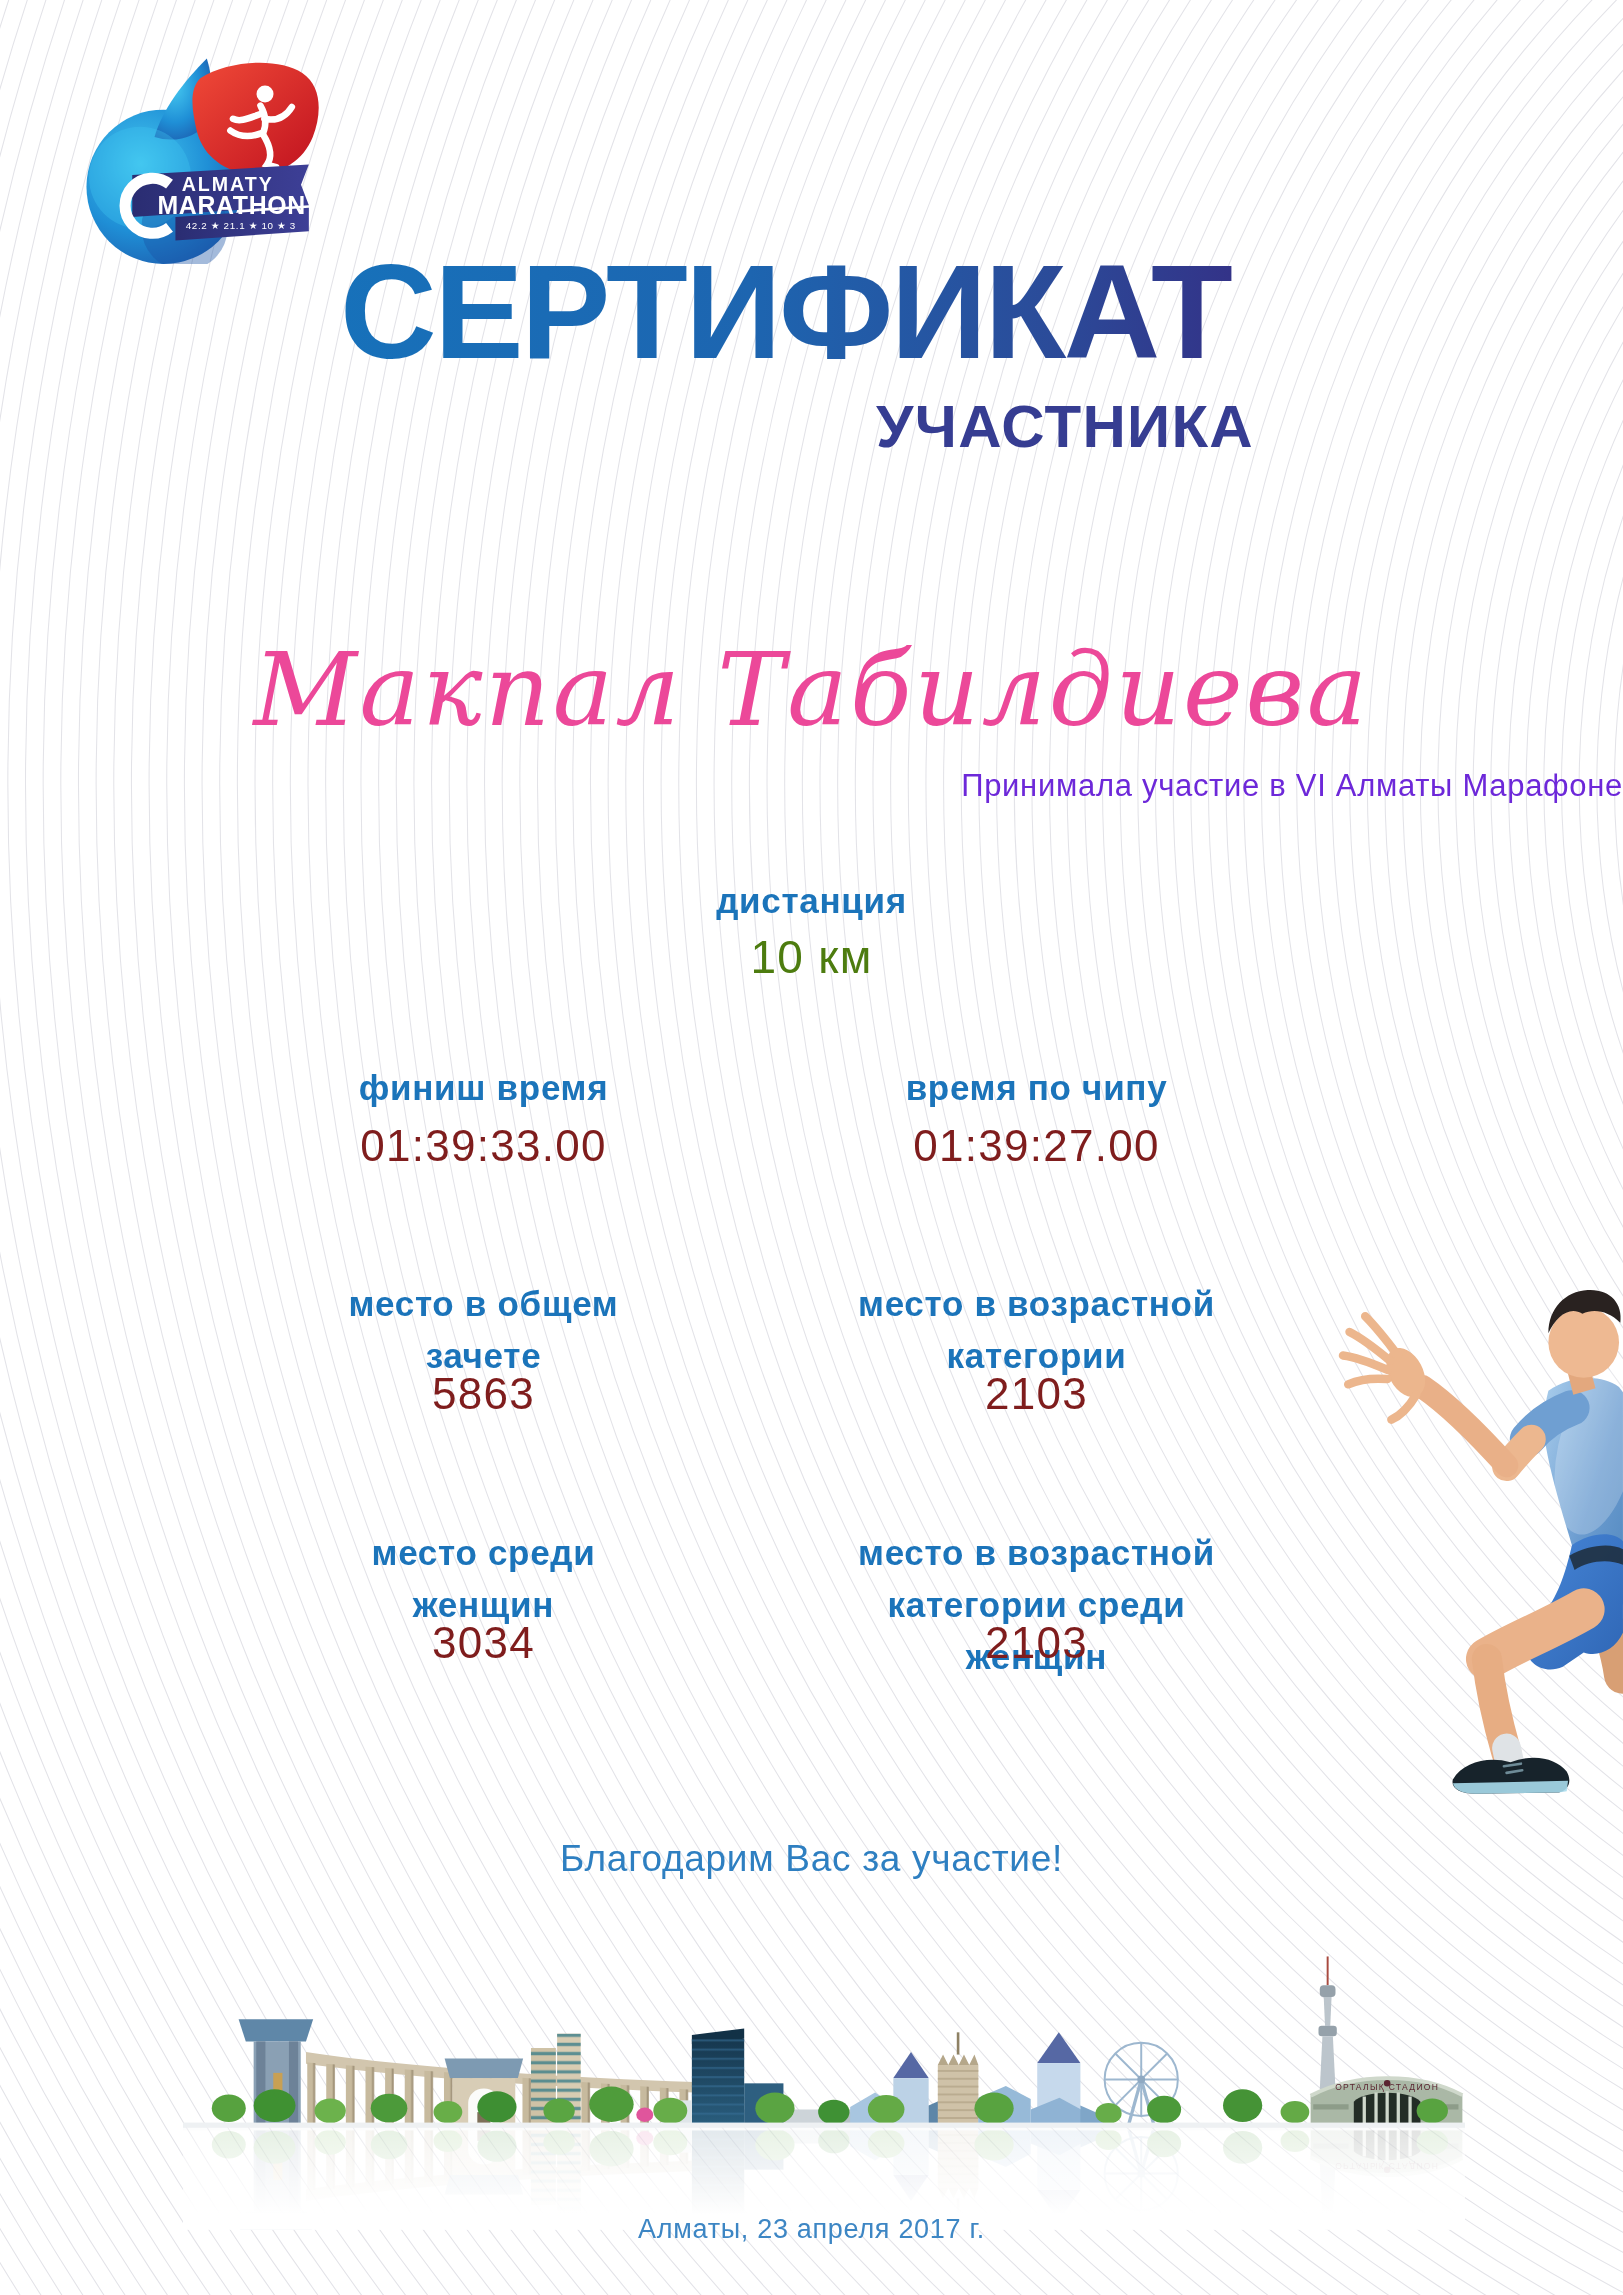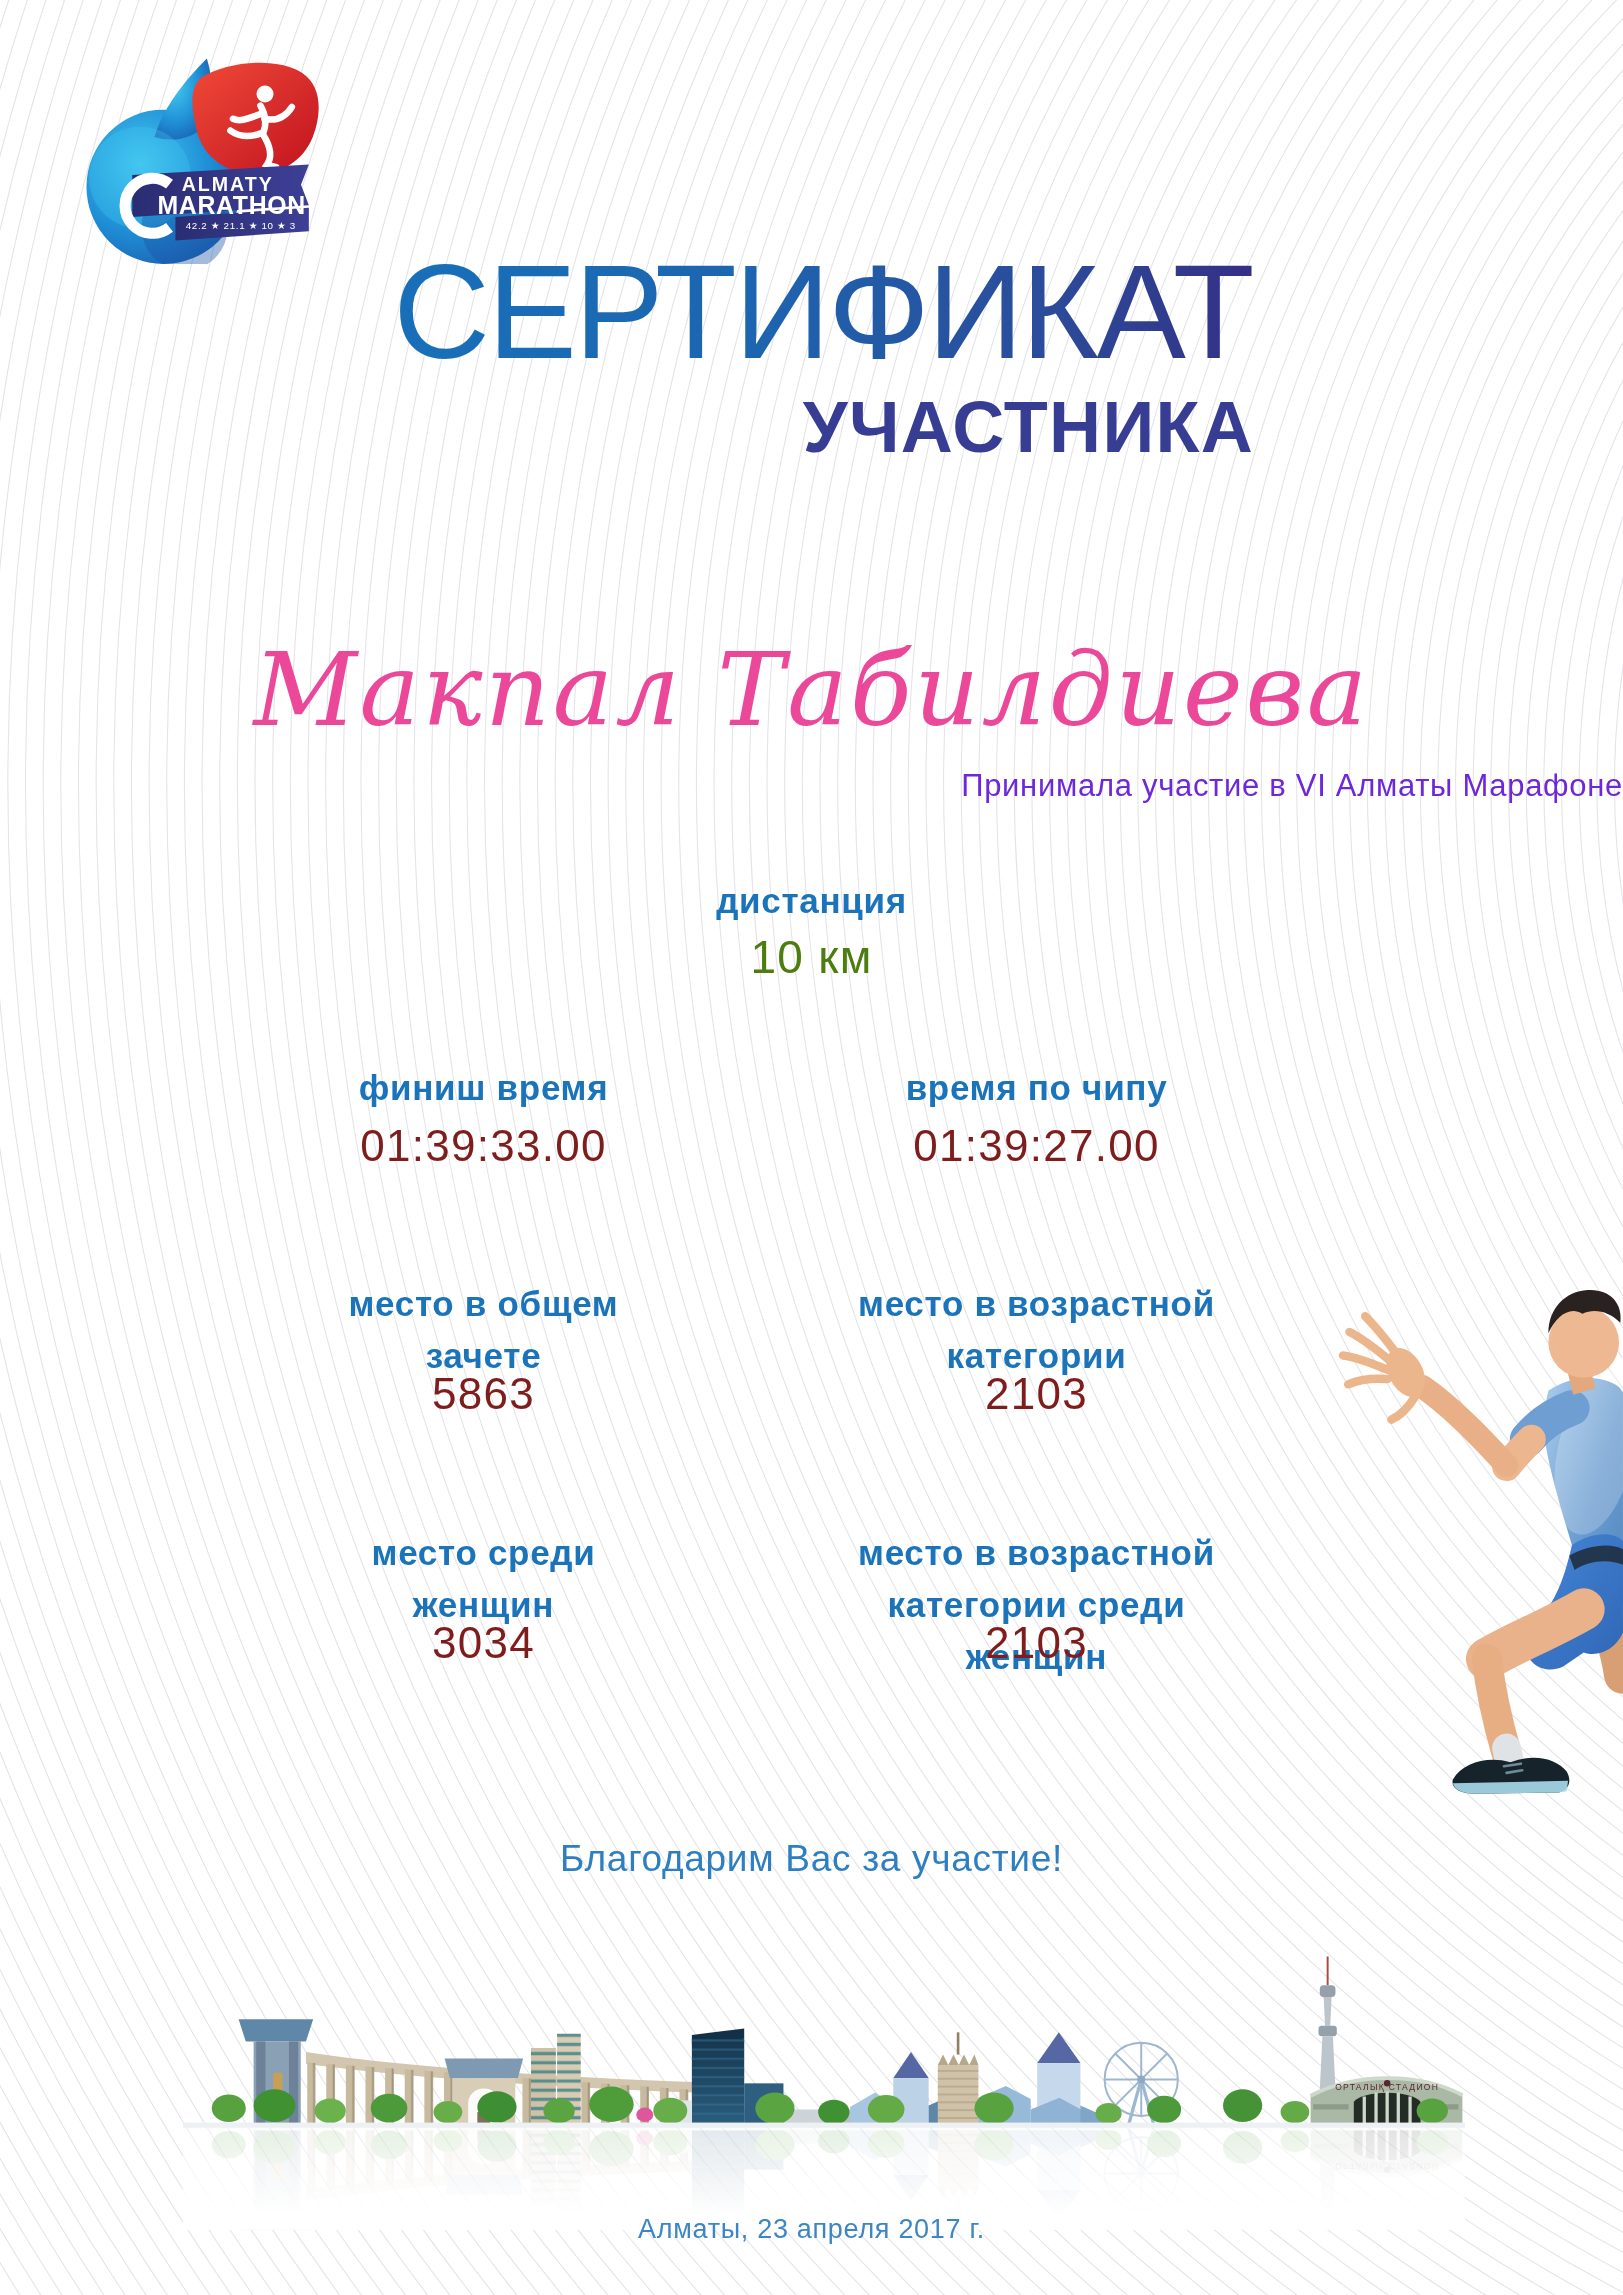--- a/index.html
+++ b/index.html
@@ -3,25 +3,25 @@
 <meta charset="utf-8">
 <style>
   *{box-sizing:border-box;margin:0;padding:0}
   body{margin:0;background:#fff;font-family:"Liberation Sans",sans-serif}
   .page{position:relative;width:1623px;height:2295px;background:#fff;overflow:hidden}
   #bg-arcs{position:absolute;left:0;top:0;width:1623px;height:2295px}
   #bg-arcs circle{fill:none;stroke:#e3e3e8;stroke-width:1.6}
 
   .logo{position:absolute;left:72px;top:56px;width:250px;height:208px}
 
-  .title{position:absolute;left:340px;top:243px;width:912px;text-align:right;
-         font-size:134px;font-weight:400;letter-spacing:-2.6px;line-height:137px;white-space:nowrap;
+  .title{position:absolute;left:340px;top:243px;width:912px;text-align:left;
+         font-size:134px;font-weight:700;letter-spacing:-2.6px;line-height:137px;white-space:nowrap;
          background:linear-gradient(90deg,#1771ba 0%,#1d65b0 45%,#2b4b99 78%,#343086 100%);
          -webkit-background-clip:text;background-clip:text;color:transparent}
-  .subtitle{position:absolute;right:369px;top:391px;font-size:72px;font-weight:700;
+  .subtitle{position:absolute;right:369px;top:391px;font-size:60px;font-weight:700;
             letter-spacing:1.3px;line-height:72px;color:#363d92;white-space:nowrap}
 
   .name{position:absolute;left:0;right:0;top:592px;text-align:center;
         font-family:"DejaVu Serif",serif;font-style:italic;font-size:101px;line-height:196px;
         color:#ec4899;letter-spacing:2.6px;white-space:nowrap}
   .participation{position:absolute;left:0;right:0;top:766px;text-align:right;
         font-size:31px;line-height:39px;color:#6d28d9;letter-spacing:0.7px}
 
   .dist-label{position:absolute;left:0;right:0;top:875px;text-align:center;
         font-size:35px;font-weight:700;line-height:52px;color:#1b74ba;letter-spacing:0.7px}

